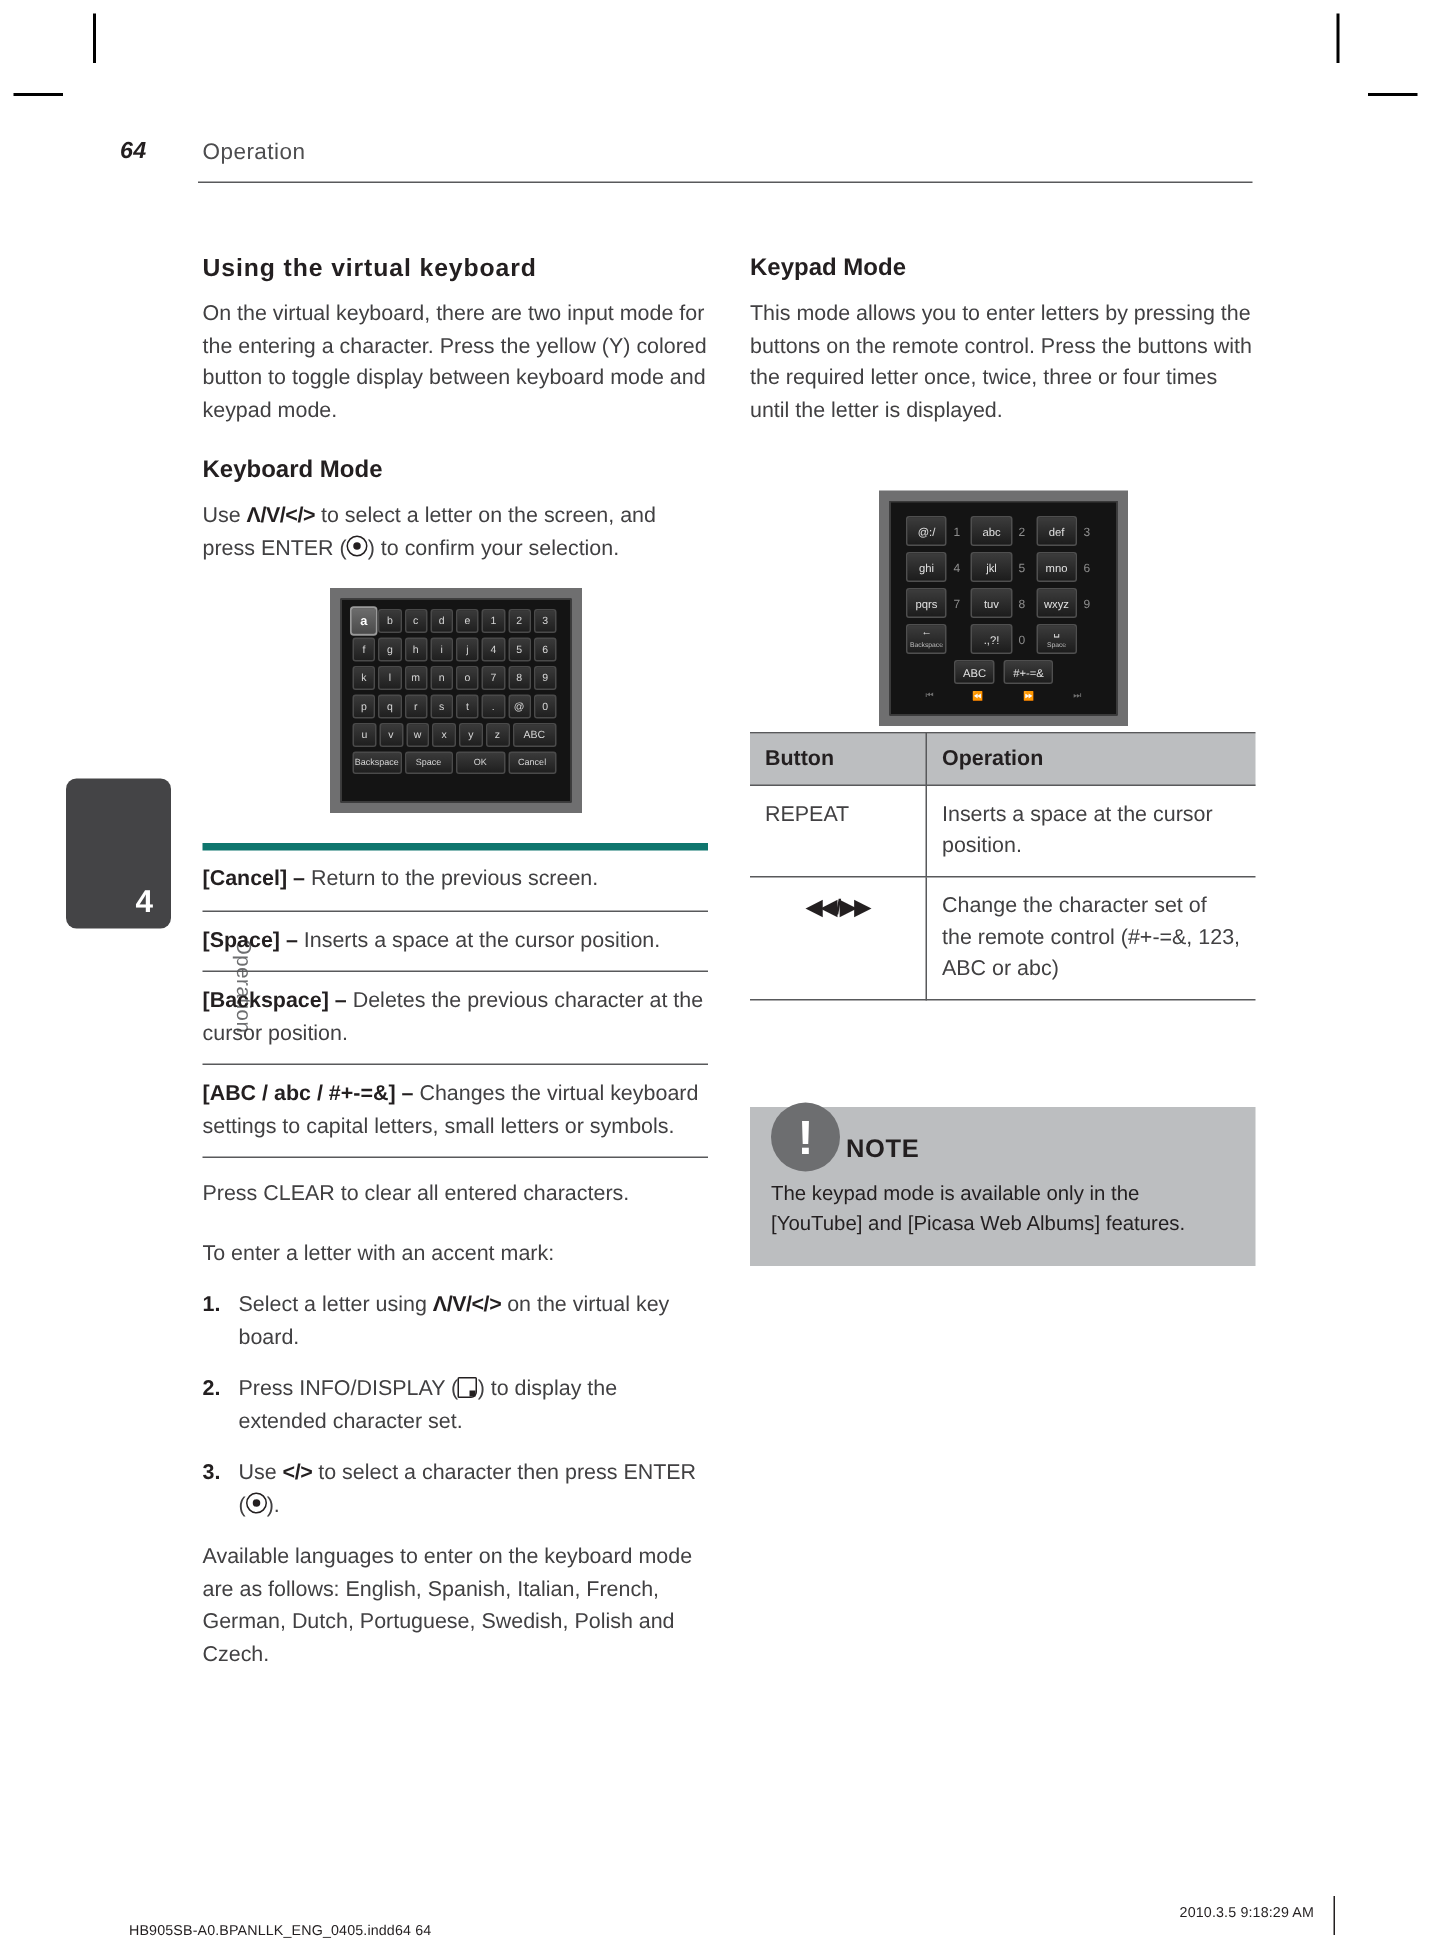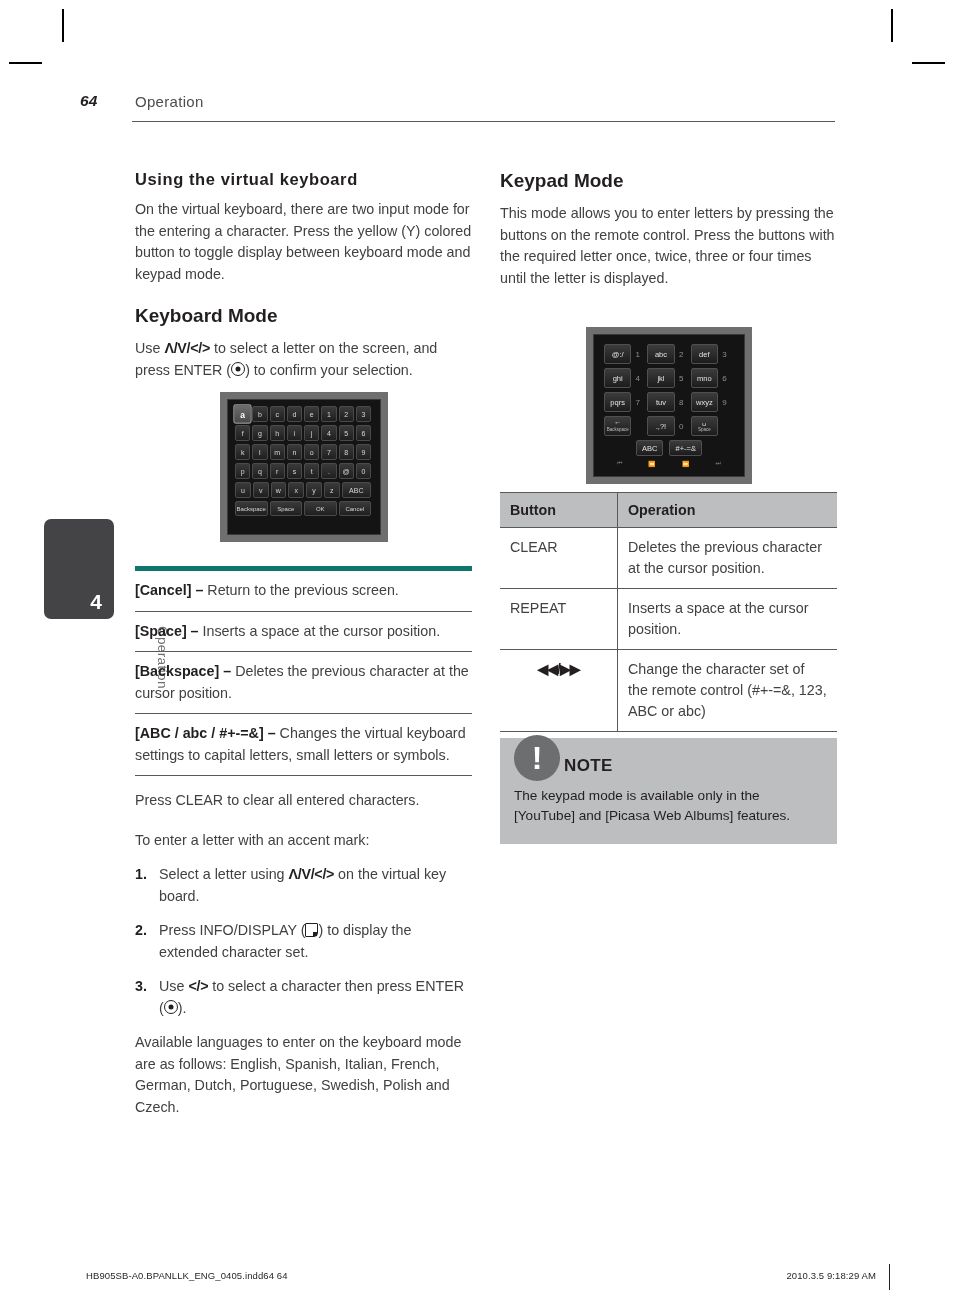--- a/index.html
+++ b/index.html
@@ -95,21 +95,21 @@
 
   h2.sec-title {
     margin: 0 0 10px 0;
     font-size: 16.5px;
     font-weight: 700;
     letter-spacing: 0.6px;
     color: #231f20;
   }
   h3.sub-title {
     margin: 20px 0 11px 0;
-    font-size: 19px;
+    font-size: 16px;
     font-weight: 700;
     color: #231f20;
   }
   p.body {
     margin: 0 0 13px 0;
     font-size: 14.3px;
     line-height: 21.5px;
     color: #414042;
   }
 
@@ -365,21 +365,21 @@
   
   #footer {
     position: absolute;
     left: 0;
     top: 1270px;
     width: 954px;
     height: 20px;
     font-size: 9.5px;
     color: #231f20;
   }
-  #footer .f-left { position: absolute; left: 86px; top: 0; letter-spacing: 0.1px; }
+  #footer .f-left { position: absolute; left: 86px; top: 12px; letter-spacing: 0.1px; }
   #footer .f-right { position: absolute; right: 78px; top: 0; letter-spacing: 0.1px; }
   #footer .f-rule {
     position: absolute;
     right: 64px;
     top: -6px;
     width: 1px;
     height: 26px;
     background: #231f20;
   }
 </style>
@@ -607,24 +607,20 @@
 
   <table class="op-table">
     <thead>
       <tr>
         <th class="c1">Button</th>
         <th>Operation</th>
       </tr>
     </thead>
     <tbody id="op-table-body">
         <tr>
-          <td class="c1">CLEAR</td>
-          <td>Deletes the previous character at the cursor position.</td>
-        </tr>
-        <tr>
           <td class="c1">REPEAT</td>
           <td>Inserts a space at the cursor position.</td>
         </tr>
         <tr>
           <td class="c1" style="text-align: center;"><span class="ff-glyph">◀◀/▶▶</span></td>
           <td>Change the character set of the remote control (#+-=&amp;, 123, ABC or abc)</td>
         </tr>
       </tbody>
   </table>
 </div>

